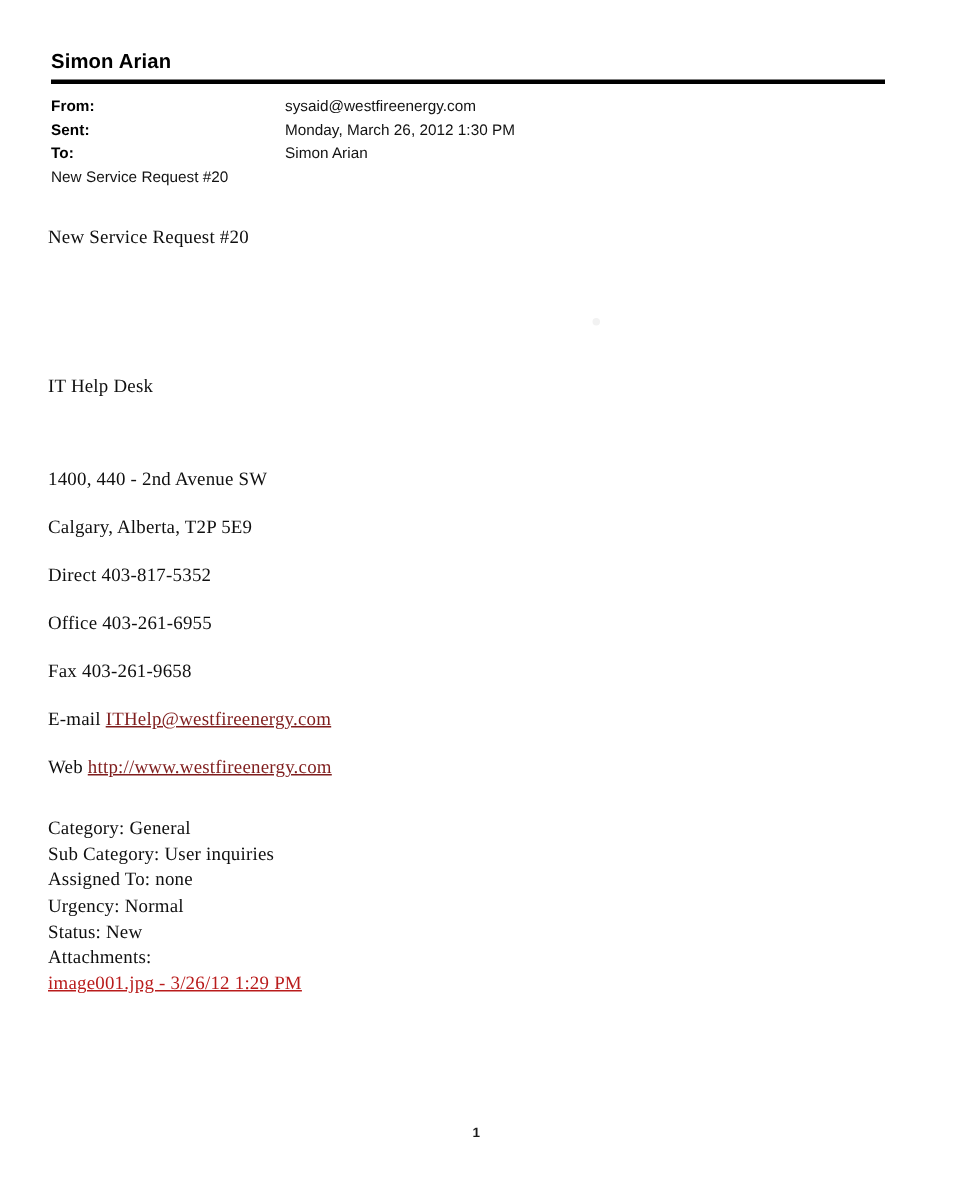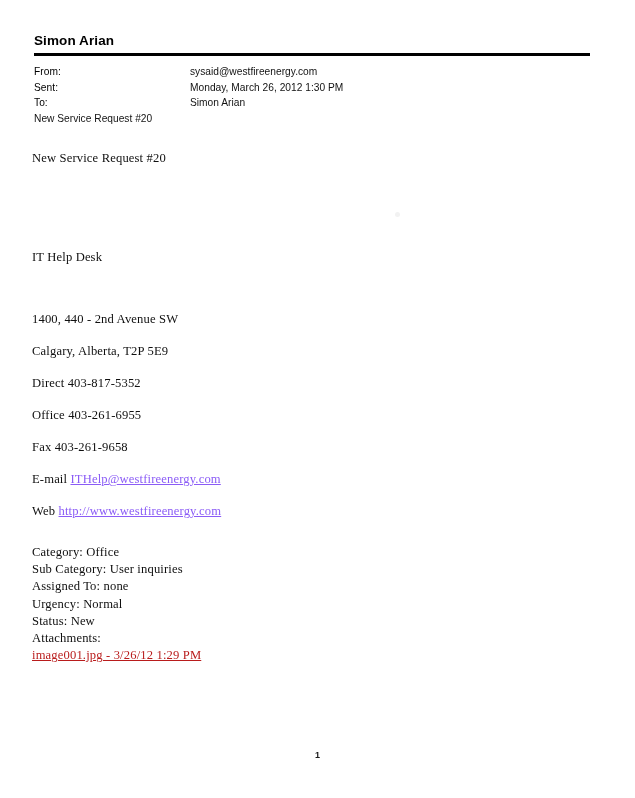--- a/index.html
+++ b/index.html
@@ -56,21 +56,21 @@
   .hdr-row {
     display: flex;
     align-items: baseline;
     line-height: 15.6px;
     font-family: "Liberation Sans", "DejaVu Sans", sans-serif;
     font-size: 10.2px;
   }
   .hdr-label {
     width: 156px;
     flex: 0 0 156px;
-    font-weight: normal;
+    font-weight: bold;
     color: #000;
     letter-spacing: 0.05px;
   }
   .hdr-value {
     flex: 1 1 auto;
     color: #121212;
     letter-spacing: 0.02px;
   }
 
   
@@ -88,21 +88,21 @@
   .ticket-block { top: 188px; }
   .ticket-block div { line-height: 17px; }
 
   .help-desk { top: 248px; }
 
   .addr-block { top: 303px; }
   .addr-block div { line-height: 32px; }
 
   .link {
     text-decoration: underline;
-    color: #8b5cf6;
+    color: #7f1d1d;
   }
 
   .meta-block { top: 544px; }
   .meta-block div { line-height: 17.2px; }
 
   .attachment-link {
     text-decoration: underline;
     color: #b91c1c;
   }
 
@@ -176,21 +176,21 @@
     <div>Fax 403-261-9658</div>
     <div>
       <span>E-mail </span><a class="link" href="#">ITHelp@westfireenergy.com</a>
     </div>
     <div>
       <span>Web </span><a class="link" href="#">http://www.westfireenergy.com</a>
     </div>
   </div>
 
   <div class="body-serif meta-block">
-    <div>Category: Office</div>
+    <div>Category: General</div>
     <div>Sub Category: User inquiries</div>
     <div>Assigned To: none</div>
     <div>Urgency: Normal</div>
     <div>Status: New</div>
     <div>Attachments:</div>
     <div>
       <a class="attachment-link" href="#">image001.jpg - 3/26/12 1:29 PM</a>
     </div>
   </div>
 

